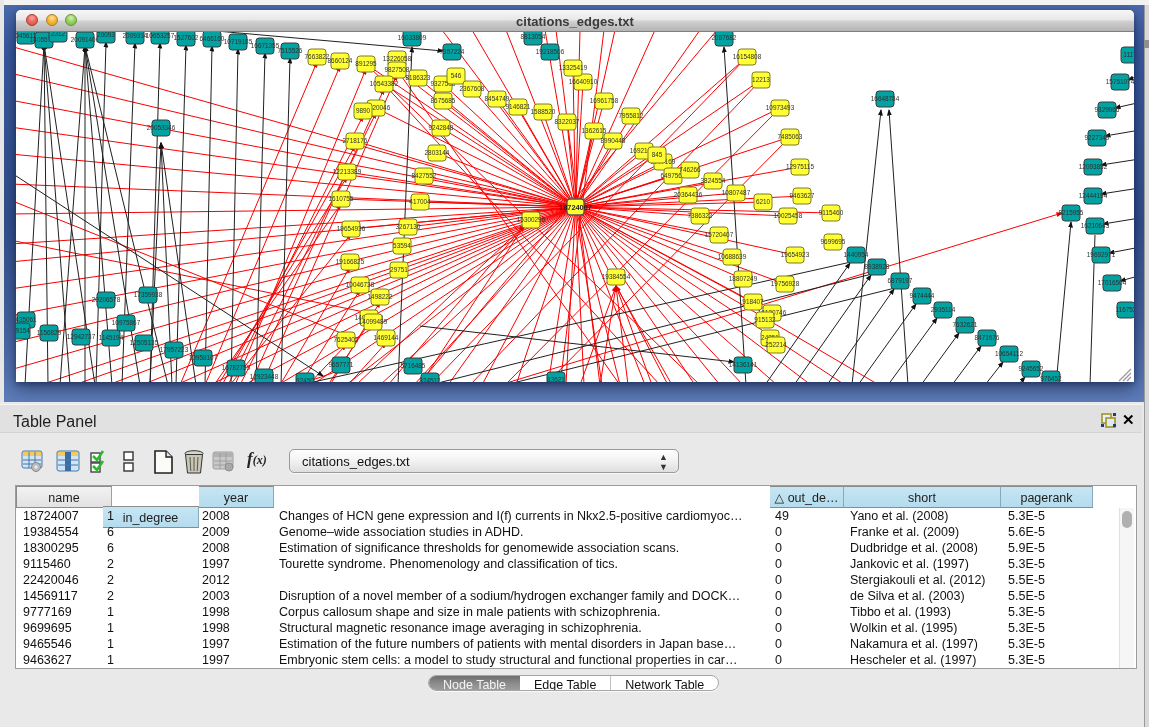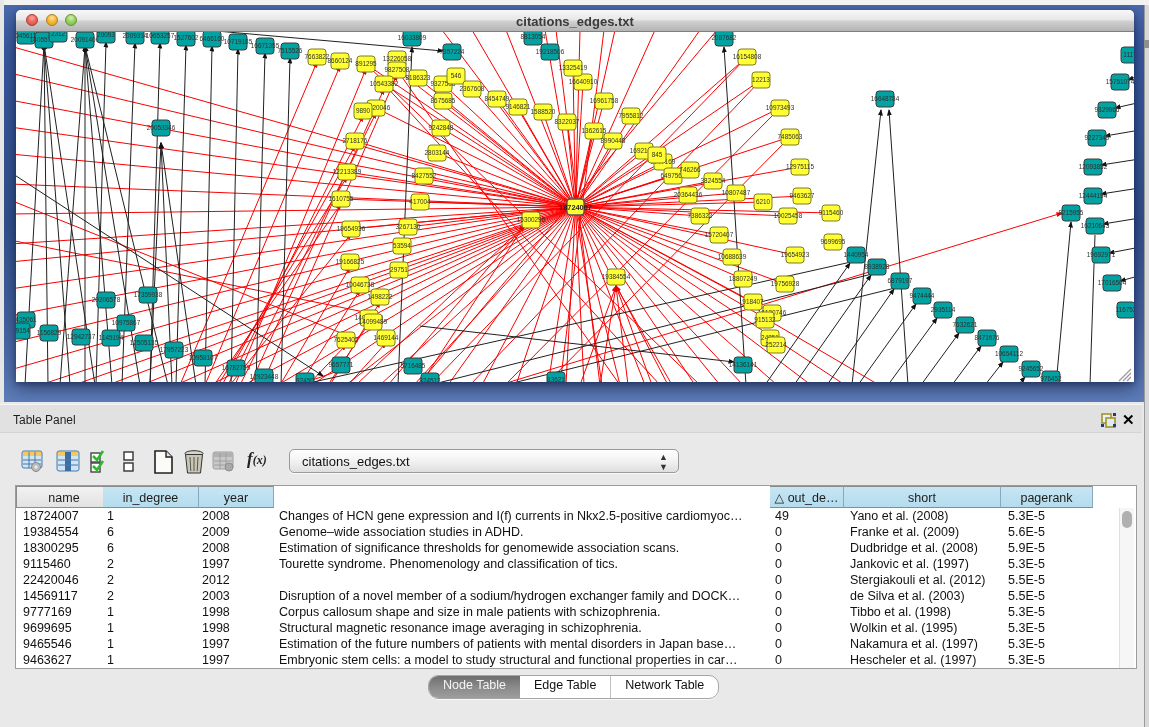--- a/index.html
+++ b/index.html
@@ -20,54 +20,54 @@
   font-size:13px; font-weight:bold; color:#3a3a3a; }
 #graph { position:absolute; left:0; top:22px; width:1118px; height:350px; background:#fff; overflow:hidden; }
 
 #leftstrip { position:absolute; left:0; top:0; width:4px; height:402px; background:#e6e6e6; }
 #topstrip { position:absolute; left:0; top:0; width:1149px; height:5px; background:#f2f2f2; }
 #rightstrip { position:absolute; left:1144px; top:5px; width:5px; height:722px; background:#d8d8d8; border-left:1px solid #9b9b9b; }
 #rnotch { position:absolute; left:1144px; top:40px; width:5px; height:8px; background:#8f8f8f; }
 
 #panel { position:absolute; left:0; top:402px; width:1142px; height:325px; background:#e9e9e9; }
 #phead { position:absolute; left:0; top:2px; width:1142px; height:29px; background:#e1e1e1; border-top:1px solid #f5f5f5; border-bottom:1px solid #d4d4d4;}
-#phead .t { position:absolute; left:13px; top:8px; font-size:12px; color:#1e1e1e; }
+#phead .t { position:absolute; left:13px; top:8px; font-size:16px; color:#1e1e1e; }
 #fico { position:absolute; left:1101px; top:7px; }
 #xico { position:absolute; left:1122px; top:6px; font-size:15px; font-weight:bold; color:#000; }
 #toolbar { position:absolute; left:0; top:31px; width:1142px; height:52px; }
 .tbi { position:absolute; top:17px; }
 #combo { position:absolute; left:289px; top:16px; width:390px; height:24px;
   border:1px solid #9a9a9a; border-radius:5px;
   background:linear-gradient(to bottom,#ffffff 0%,#f2f2f2 50%,#dedede 100%);
   box-shadow:0 1px 1px rgba(255,255,255,.8); }
 #combo .txt { position:absolute; left:12px; top:4px; font-size:13px; color:#111; }
 #combo .arr { position:absolute; right:10px; top:2px; font-size:9px; color:#333; line-height:10px; }
 
 #tblwrap { position:absolute; left:15px; top:83px; width:1122px; height:184px;
   border:1px solid #9c9c9c; background:#fff; }
 .th { position:absolute; top:84px; height:22px; font-size:12.5px; color:#1c1c1c;
   text-align:center; line-height:22px; border-right:1px solid #89a9bb; border-top:1px solid #8b8b8b; border-bottom:1px solid #8b8b8b;
   background:linear-gradient(to bottom,#c6e5f3 0%,#b4dcee 100%); }
 #th1 { left:16px; width:96px; background:linear-gradient(to bottom,#f2f2f2 0%,#e2e2e2 100%); border-left:1px solid #8b8b8b; border-right:1px solid #a0a0a0;}
-#th2 { left:103px; width:96px; }
+#th2 { left:103px; width:96px;margin-top:20px; }
 #th3 { left:199px; width:75px; }
 #th4 { left:274px; width:496px; }
 #th5 { left:770px; width:74px; }
 #th6 { left:844px; width:157px; }
 #th7 { left:1001px; width:92px; }
 .trow { position:absolute; left:16px; width:1100px; height:16px; font-size:12.5px; color:#111; white-space:nowrap; }
 .trow span { position:absolute; top:0; display:block; overflow:hidden; }
 .c1 { left:7px; width:92px; } .c2 { left:91px; width:60px; }
 .c3 { left:186px; width:60px; } .c4 { left:263px; width:500px; }
 .c5 { left:759px; width:70px; } .c6 { left:834px; width:160px; }
 .c7 { left:992px; width:90px; }
 #vscroll { position:absolute; left:1119px; top:106px; width:15px; height:160px; background:#f6f6f6; border-left:1px solid #e0e0e0;}
 #vthumb { position:absolute; left:2px; top:3px; width:10px; height:17px; border-radius:5px; background:#b0b0b0; }
 
-#tabs { position:absolute; left:428px; top:273px; height:24px; display:flex;
+#tabs { position:absolute; left:428px; top:273px; height:16px; display:flex;
   border:1px solid #a6a6a6; border-radius:10px; overflow:hidden; background:#fff;
   box-shadow:0 1px 0 rgba(255,255,255,.7);}
 .tab { font-size:12.5px; line-height:18px; padding:0 14px; color:#111; }
 .tab.sel { background:linear-gradient(to bottom,#6e6e6e 0%,#8a8a8a 50%,#9d9d9d 100%); color:#f4f4f4; }
 .tab.mid { border-right:1px solid #c0c0c0; }
 #status { position:absolute; left:0; top:300px; width:1142px; height:25px; }
 #mem { position:absolute; right:11px; top:7px; font-size:10.5px; color:#222; }
 #memdot { position:absolute; right:-3px; top:-1px; width:11px; height:11px; border-radius:50%;
   background:radial-gradient(circle at 45% 30%, #9fe05a 0%, #4eb822 70%, #3f9a1b 100%); border:1px solid #4a7d22; }
 </style></head>
@@ -682,21 +682,21 @@
       <span class="c5">0</span>
       <span class="c6">de Silva et al. (2003)</span>
       <span class="c7">5.5E-5</span>
     </div>
 <div class="trow" style="top:203px">
       <span class="c1">9777169</span>
       <span class="c2">1</span>
       <span class="c3">1998</span>
       <span class="c4">Corpus callosum shape and size in male patients with schizophrenia.</span>
       <span class="c5">0</span>
-      <span class="c6">Tibbo et al. (1998)</span>
+      <span class="c6">Tibbo et al. (1993)</span>
       <span class="c7">5.3E-5</span>
     </div>
 <div class="trow" style="top:219px">
       <span class="c1">9699695</span>
       <span class="c2">1</span>
       <span class="c3">1998</span>
       <span class="c4">Structural magnetic resonance image averaging in schizophrenia.</span>
       <span class="c5">0</span>
       <span class="c6">Wolkin et al. (1995)</span>
       <span class="c7">5.3E-5</span>

